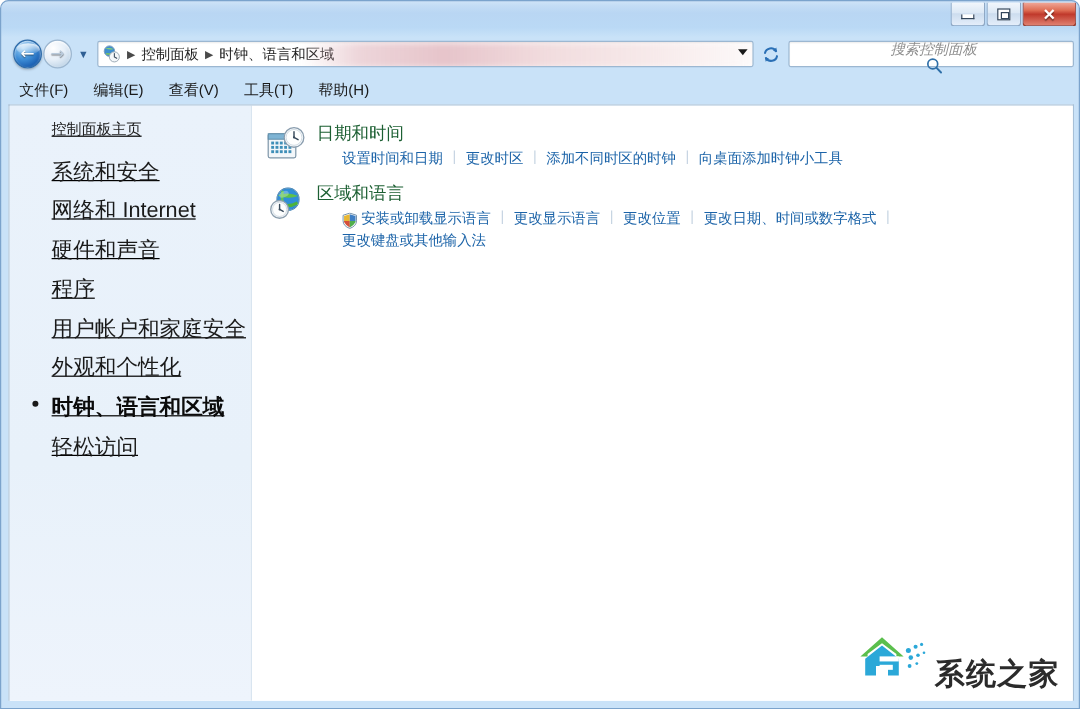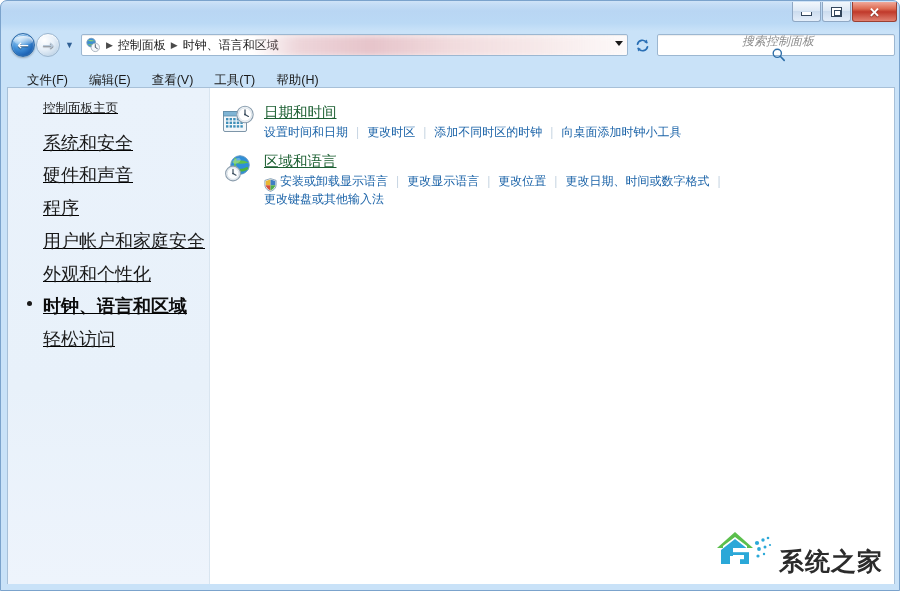--- a/index.html
+++ b/index.html
@@ -225,22 +225,22 @@
     white-space: nowrap;
     line-height: 1;
   }
 
   
   .menubar {
     position: absolute;
     left: 1px; top: 63px;
     width: 750px; height: 22px;
     display: flex;
-    align-items: flex-end;
-    padding-left: 25px;
+    align-items: center;
+    padding-left: 14px;
   }
   .menu-item {
     font-size: 12.5px;
     color: #1a1a1a;
     margin-right: 21px;
     white-space: nowrap;
     line-height: 1;
   }
 
   
@@ -310,27 +310,26 @@
     padding-top: 3px;
   }
   .cat-body { padding-top: 1px; }
   .cat-title {
     font-size: 14.5px;
     color: #1d6033;
     line-height: 1.15;
     margin-bottom: 3px;
     display: inline-block;
     cursor: pointer;
-    text-decoration: underline;
   }
   .task-row {
     display: flex;
-    align-items: center;
     flex-wrap: wrap;
     line-height: 1.5;
+    margin-left: 21px;
   }
   .task-link {
     font-size: 12px;
     color: #1b63a8;
     white-space: nowrap;
     cursor: pointer;
     line-height: 1.45;
   }
   .task-sep {
     color: #c6d4e2;
@@ -455,20 +454,21 @@
     <span class="menu-item">工具(T)</span>
     <span class="menu-item">帮助(H)</span>
   </div>
 
   <div class="client">
 
     <div class="sidebar">
       <div class="side-home">控制面板主页</div>
       <div class="side-list">
         <div class="side-item">系统和安全</div>
+        <div class="side-item">网络和 Internet</div>
         <div class="side-item">硬件和声音</div>
         <div class="side-item">程序</div>
         <div class="side-item">用户帐户和家庭安全</div>
         <div class="side-item">外观和个性化</div>
         <div class="side-item active">
           <span class="side-bullet"></span>
           <span>时钟、语言和区域</span>
         </div>
         <div class="side-item">轻松访问</div>
       </div>

